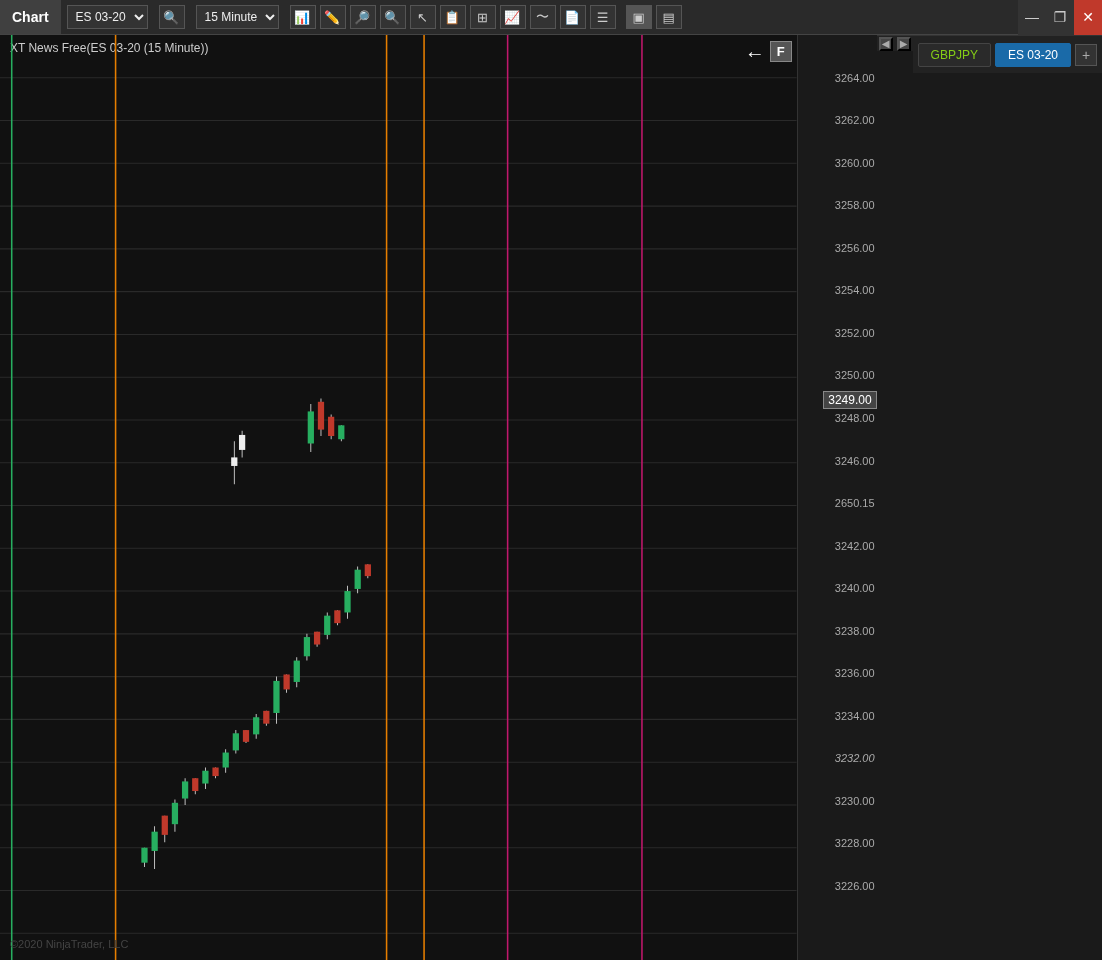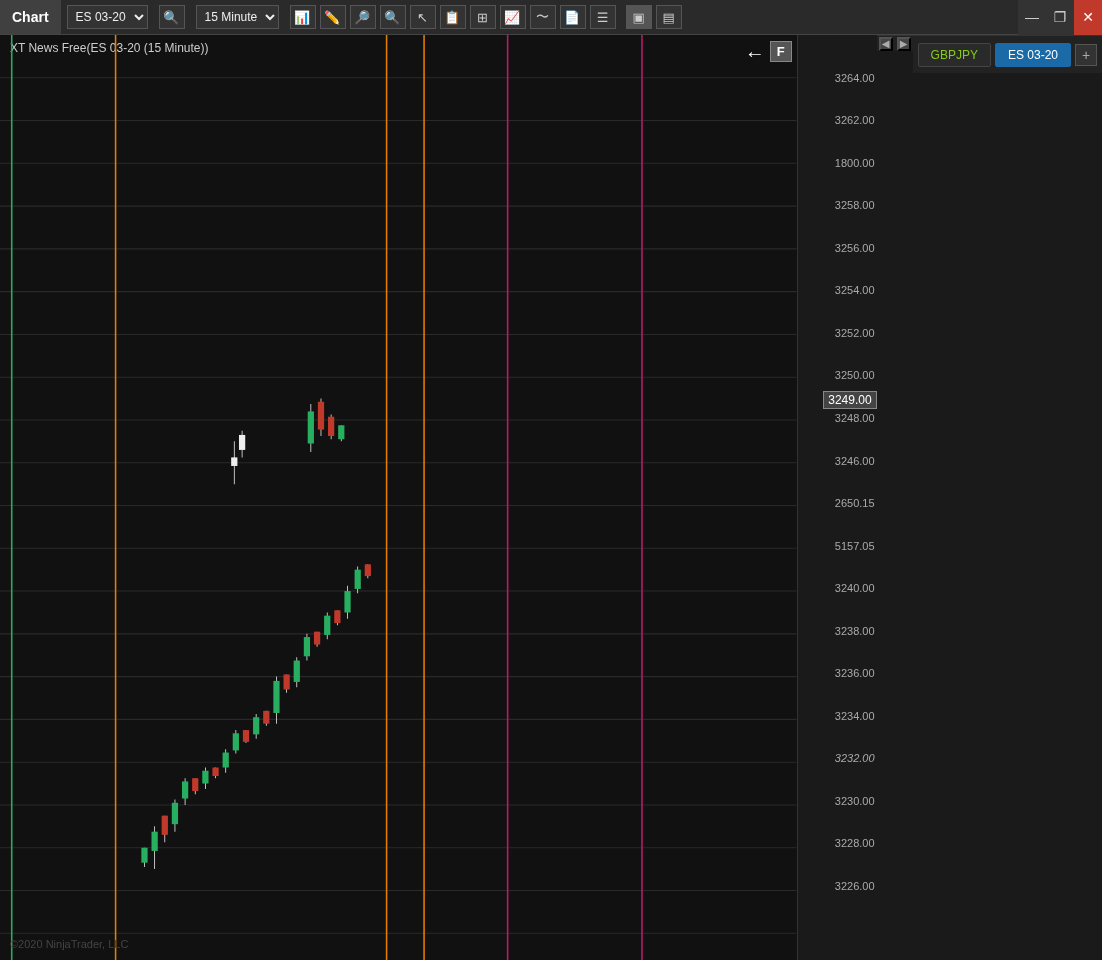--- a/index.html
+++ b/index.html
@@ -438,31 +438,31 @@
         <line x1="310" y1="370" x2="310" y2="395" stroke="#eee" stroke-width="1"></line>
         <rect x="306" y="374" width="8" height="14" fill="#eee"></rect>
       </svg>
 
       <div id="watermark">©2020 NinjaTrader, LLC</div>
     </div>
 
     <div id="price-axis">
       <div class="price-label" style="top: 4.6%;">3264.00</div>
       <div class="price-label" style="top: 9.2%;">3262.00</div>
-      <div class="price-label" style="top: 13.8%;">1800.00</div>
+      <div class="price-label" style="top: 13.8%;">3260.00</div>
       <div class="price-label" style="top: 18.4%;">3258.00</div>
       <div class="price-label" style="top: 23.0%;">3256.00</div>
       <div class="price-label" style="top: 27.6%;">3254.00</div>
       <div class="price-label" style="top: 32.2%;">3252.00</div>
       <div class="price-label" style="top: 36.8%;">3250.00</div>
       <div class="price-label-highlight" style="top: 39.5%;">3249.00</div>
       <div class="price-label" style="top: 41.4%;">3248.00</div>
       <div class="price-label" style="top: 46.0%;">3246.00</div>
       <div class="price-label" style="top: 50.6%;">2650.15</div>
-      <div class="price-label" style="top: 55.2%;">5157.05</div>
+      <div class="price-label" style="top: 55.2%;">3242.00</div>
       <div class="price-label" style="top: 59.8%;">3240.00</div>
       <div class="price-label" style="top: 64.4%;">3238.00</div>
       <div class="price-label" style="top: 69.0%;">3236.00</div>
       <div class="price-label" style="top: 73.6%;">3234.00</div>
       <div class="price-label" style="top: 78.2%; font-style: italic;">3232.00</div>
       <div class="price-label" style="top: 82.8%;">3230.00</div>
       <div class="price-label" style="top: 87.4%;">3228.00</div>
       <div class="price-label" style="top: 92.0%;">3226.00</div>
     </div>
   </div>

